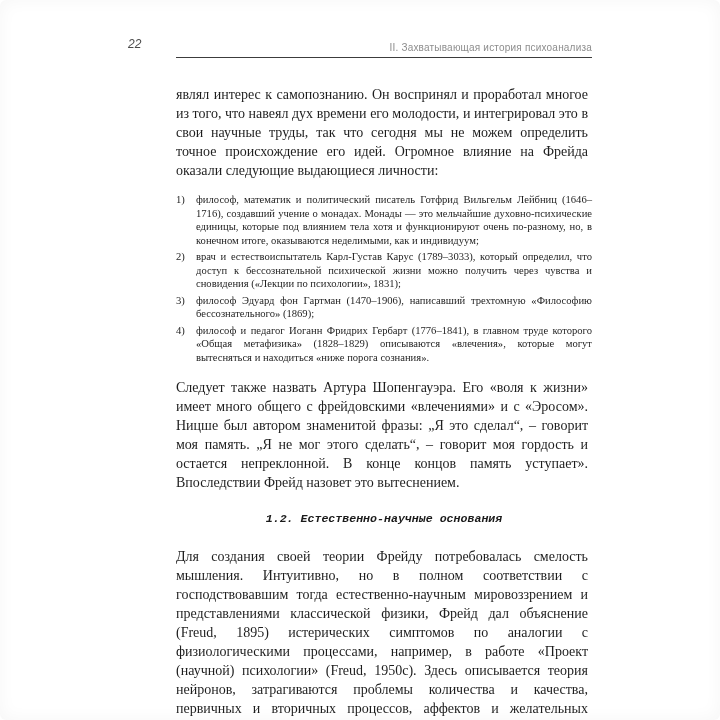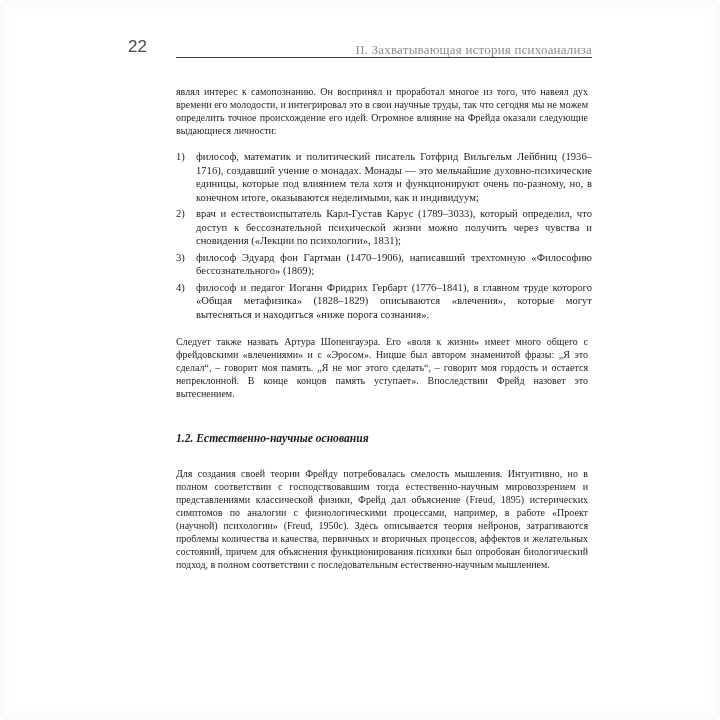--- a/index.html
+++ b/index.html
@@ -30,41 +30,42 @@
   }
   .header-row {
     position: relative;
     height: 15px;
   }
   .pagenum {
     position: absolute;
     left: -48px;
     top: -3px;
     font-family: "Liberation Sans", sans-serif;
-    font-size: 17px;
+    font-size: 12px;
     color: #4a4a4a;
+    font-style: italic;
   }
   .chapter {
     position: absolute;
     right: 0;
     top: 2px;
-    font-family: Liberation Serif, serif;
-    font-size: 13px;
+    font-family: Liberation Sans, sans-serif;
+    font-size: 10px;
     color: #8d8d8d;
     letter-spacing: 0.2px;
   }
   .rule {
     border-top: 1.2px solid #3c3c3c;
     margin-top: 2px;
     margin-bottom: 27px;
   }
   .bodytext p {
     margin: 0 4px 13px 0;
-    font-size: 10px;
-    line-height: 13px;
+    font-size: 14px;
+    line-height: 19px;
     text-align: justify;
     hyphens: auto;
   }
   ol.numlist {
     list-style: none;
     margin: 0 0 14px 0;
     padding: 0;
   }
   ol.numlist li {
     display: flex;
@@ -75,47 +76,48 @@
   ol.numlist .num {
     flex: none;
     width: 20px;
   }
   ol.numlist .litext {
     flex: 1;
     text-align: justify;
     hyphens: auto;
   }
   h2.section {
-    font-family: Liberation Serif, serif;
+    font-family: Liberation Mono, monospace;
     font-weight: bold;
     font-style: italic;
     font-size: 11.6px;
     color: #1a1a1a;
-    margin: 32px 0 22px 0;
+    margin: 20px 0 22px 0;
+    text-align: center;
   }
 </style>
 </head>
 <body>
 
 <div class="page">
   <div class="textblock">
 
     <div class="header-row">
       <span class="pagenum">22</span>
       <span class="chapter">II. Захватывающая история психоанализа</span>
     </div>
     <div class="rule"></div>
 
     <div class="bodytext">
       <p>являл интерес к самопознанию. Он воспринял и проработал многое из того, что навеял дух времени его молодости, и интегрировал это в свои научные труды, так что сегодня мы не можем определить точное происхождение его идей. Огромное влияние на Фрейда оказали следующие выдающиеся личности:</p>
 
       <ol class="numlist">
         <li>
           <span class="num">1)</span>
-          <span class="litext">философ, математик и политический писатель Готфрид Вильгельм Лейбниц (1936–1716), создавший учение о монадах. Монады — это мельчайшие духовно-психические единицы, которые под влиянием тела хотя и функционируют очень по-разному, но, в конечном итоге, оказываются неделимыми, как и индивидуум;</span>
+          <span class="litext">философ, математик и политический писатель Готфрид Вильгельм Лейбниц (1646–1716), создавший учение о монадах. Монады — это мельчайшие духовно-психические единицы, которые под влиянием тела хотя и функционируют очень по-разному, но, в конечном итоге, оказываются неделимыми, как и индивидуум;</span>
         </li>
         <li>
           <span class="num">2)</span>
           <span class="litext">врач и естествоиспытатель Карл-Густав Карус (1789–3033), который определил, что доступ к бессознательной психической жизни можно получить через чувства и сновидения («Лекции по психологии», 1831);</span>
         </li>
         <li>
           <span class="num">3)</span>
           <span class="litext">философ Эдуард фон Гартман (1470–1906), написавший трехтомную «Философию бессознательного» (1869);</span>
         </li>
         <li>

